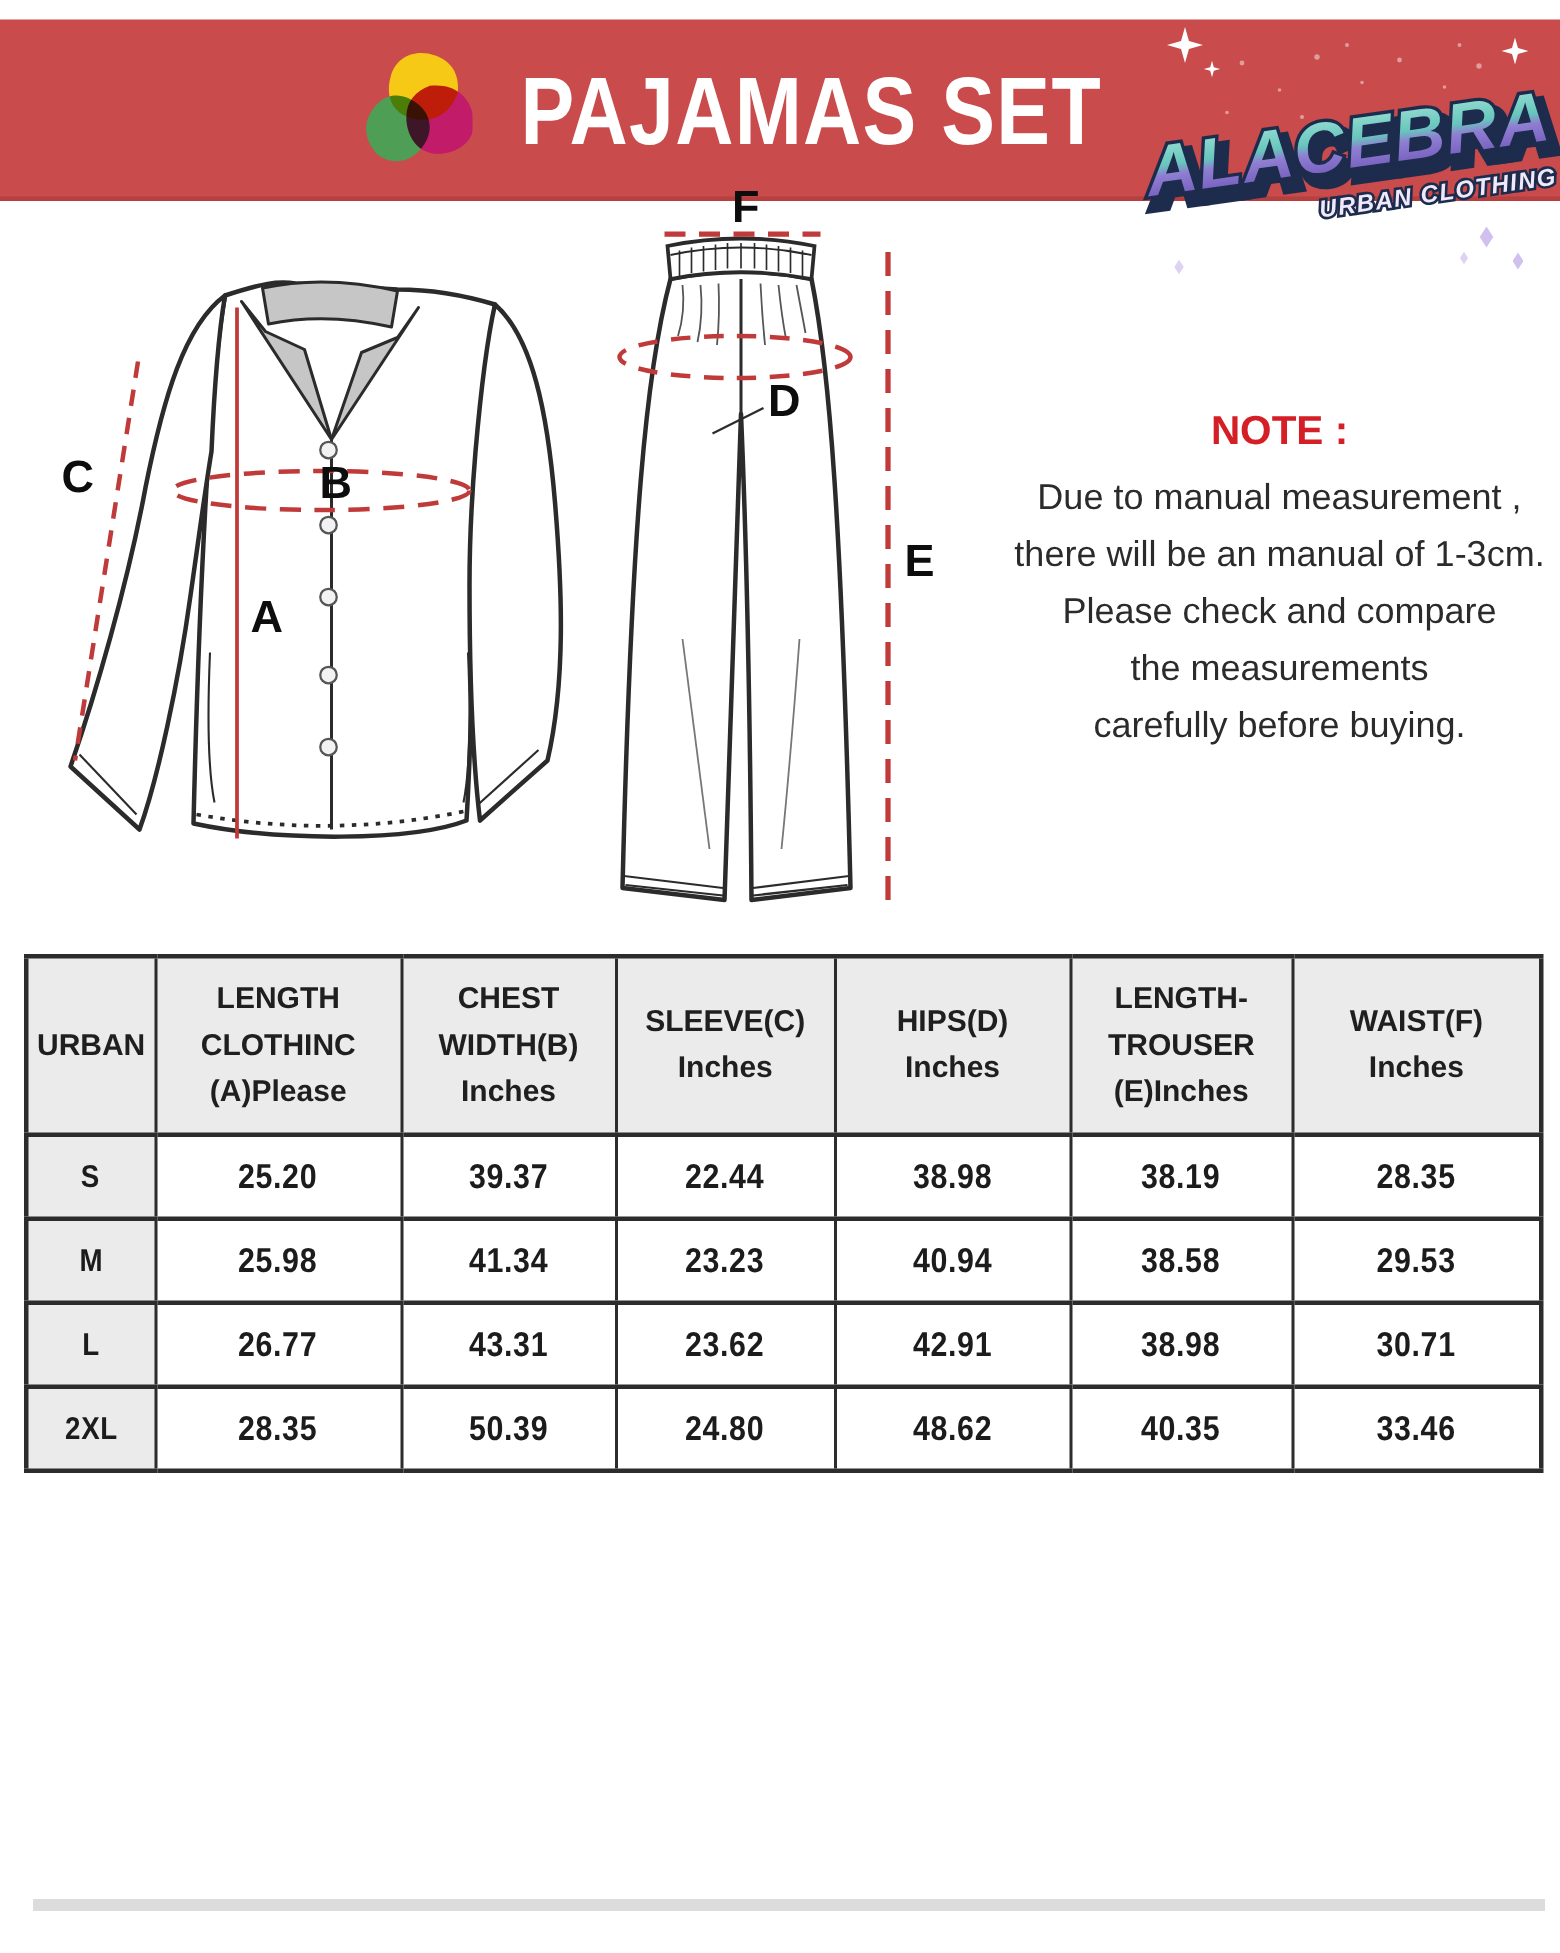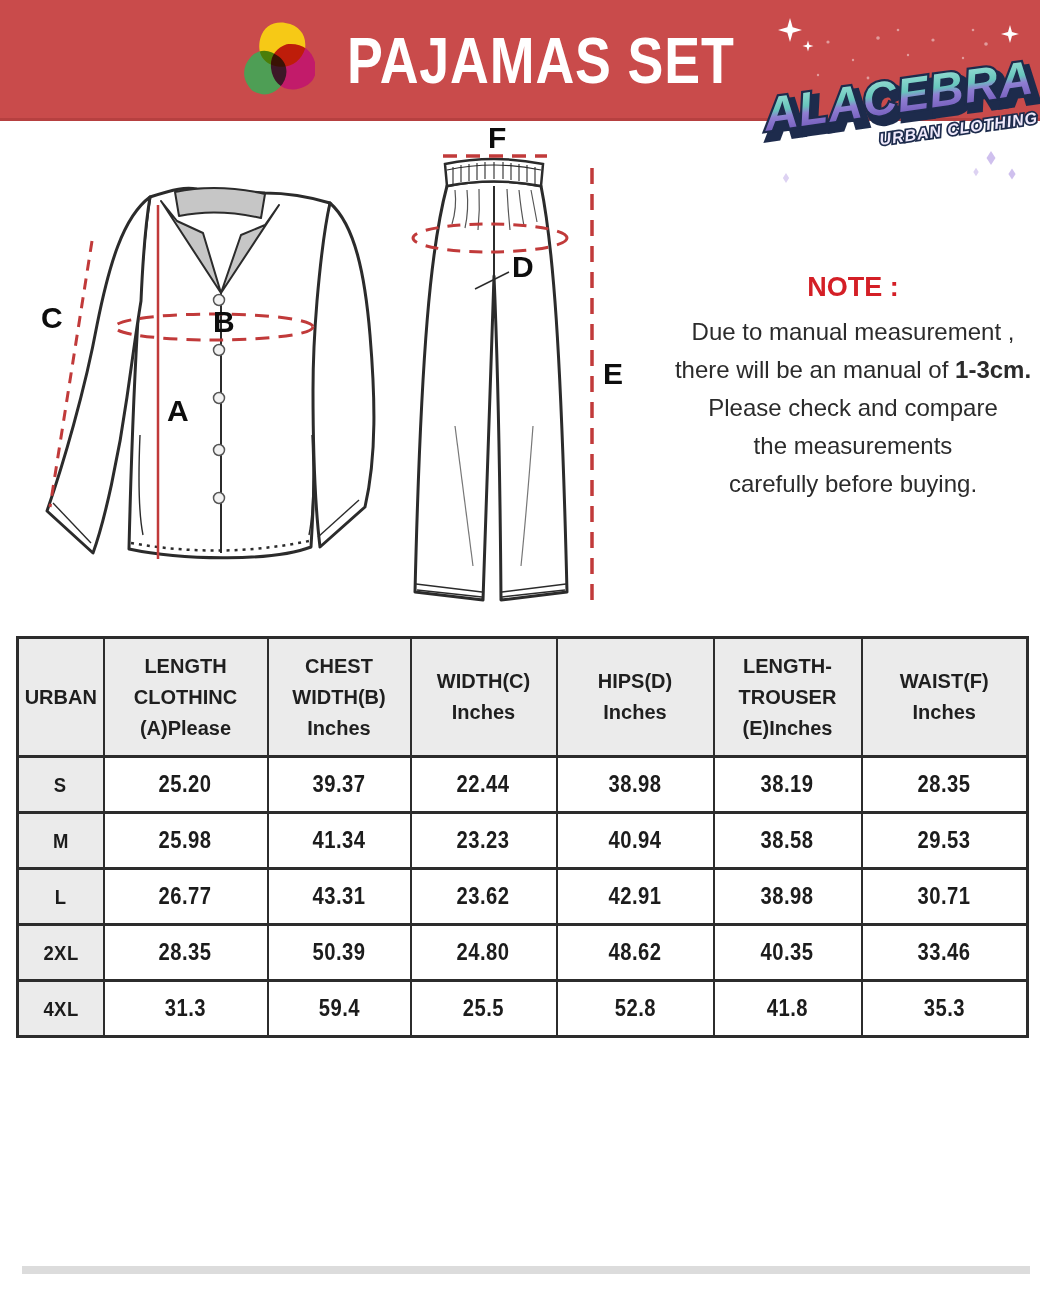--- a/index.html
+++ b/index.html
@@ -2,40 +2,40 @@
 <html><head>
 <meta charset="utf-8">
 <style>
   html,body { margin:0; padding:0; }
   body {
     width:1040px; height:1302px; position:relative; background:#ffffff;
     font-family:"Liberation Sans", sans-serif; overflow:hidden;
   }
   
   .banner {
-    position:absolute; left:0; top:0; width:1040px; height:118px;
+    position:absolute; left:0; top:13px; width:1040px; height:118px;
     background:#c94b4b; border-bottom:3px solid #b64040;
   }
   .banner-title {
     position:absolute; left:347px; top:24px; color:#ffffff;
     font-size:64px; font-weight:800; letter-spacing:1px; white-space:nowrap;
     transform:scaleX(.84); transform-origin:left top;
   }
   .petal-logo { position:absolute; left:243px; top:18px; isolation:isolate; }
   
   .brand { position:absolute; left:758px; top:0; width:282px; height:198px; }
   
   .shirt-svg   { position:absolute; left:25px;  top:135px; }
   .trouser-svg { position:absolute; left:395px; top:126px; }
   .measure-label { font-weight:800; font-size:30px; fill:#0d0d0d; font-family:"Liberation Sans",sans-serif; }
   
   .note { position:absolute; left:652px; top:272px; width:402px; text-align:center; color:#2b2b2b; }
   .note-title { font-size:27px; font-weight:800; color:#d41f26; margin:0 0 10px 0; }
   .note-line { font-size:24px; line-height:38px; }
-  .bold { font-weight:700; }
+  .bold { font-weight:400; }
   
   .size-table {
     position:absolute; left:16px; top:636px; width:1010px;
     border-collapse:collapse; table-layout:fixed; background:#fff;
     border:3px solid #2c2c2c;
   }
   .size-table th, .size-table td {
     border-left:2px solid #2c2c2c; border-right:2px solid #2c2c2c;
     border-top:3px solid #2c2c2c; border-bottom:3px solid #2c2c2c;
     text-align:center; vertical-align:middle; padding:0;
@@ -233,21 +233,21 @@
   </colgroup>
   <thead>
     <tr>
       <th><span class="th-text">URBAN</span></th>
       <th><span class="th-text">LENGTH
 CLOTHINC
 (A)Please</span></th>
       <th><span class="th-text">CHEST
 WIDTH(B)
 Inches</span></th>
-      <th><span class="th-text">WIDTH(C)
+      <th><span class="th-text">SLEEVE(C)
 Inches</span></th>
       <th><span class="th-text">HIPS(D)
 Inches</span></th>
       <th><span class="th-text">LENGTH-
 TROUSER
 (E)Inches</span></th>
       <th><span class="th-text">WAIST(F)
 Inches</span></th>
     </tr>
   </thead>
@@ -281,24 +281,15 @@
     </tr>
     <tr>
       <td class="size-cell"><span class="num">2XL</span></td>
       <td><span class="num">28.35</span></td>
       <td><span class="num">50.39</span></td>
       <td><span class="num">24.80</span></td>
       <td><span class="num">48.62</span></td>
       <td><span class="num">40.35</span></td>
       <td><span class="num">33.46</span></td>
     </tr>
-    <tr>
-      <td class="size-cell"><span class="num">4XL</span></td>
-      <td><span class="num">31.3</span></td>
-      <td><span class="num">59.4</span></td>
-      <td><span class="num">25.5</span></td>
-      <td><span class="num">52.8</span></td>
-      <td><span class="num">41.8</span></td>
-      <td><span class="num">35.3</span></td>
-    </tr>
   </tbody>
 </table>
 <div class="table-shadow"></div>
 
 </body></html>

